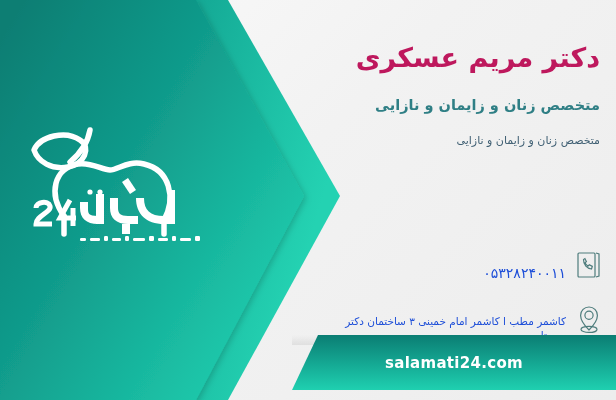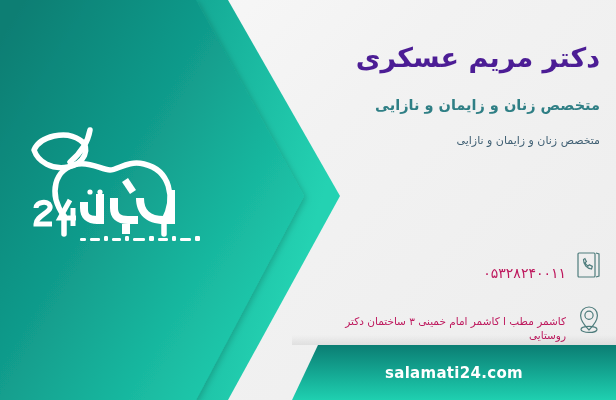--- a/index.html
+++ b/index.html
@@ -57,21 +57,21 @@
     width:316px;height:400px;
     direction:rtl;
     text-align:right;
   }
   .doc-name{
     position:absolute;
     right:16px;top:42px;
     width:280px;
     font-size:27px;
     font-weight:bold;
-    color:#4c1d95;
+    color:#be185d;
     letter-spacing:0;
     line-height:1.2;
     white-space:nowrap;
   }
   .specialty{
     position:absolute;
     right:16px;top:96px;
     width:280px;
     font-size:14.5px;
     font-weight:bold;
@@ -105,40 +105,40 @@
   .c-icon{
     flex:0 0 34px;
     width:34px;height:38px;
     display:flex;align-items:center;justify-content:center;
   }
   .c-icon svg{display:block;}
   .c-text{
     flex:1 1 auto;
     text-align:right;
     padding-right:6px;
-    color:#be185d;
+    color:#1d4ed8;
     margin-top:16px;
   }
   .phone-text{
     font-size:14px;
     letter-spacing:.5px;
     direction:ltr;
     unicode-bidi:bidi-override;
     text-align:right;
   }
   .addr-text{
     font-size:10.5px;
     line-height:1.35;
   }
 
   
   .footer{
     position:absolute;
     left:292px;bottom:0;
-    width:324px;height:55px;
+    width:324px;height:65px;
     overflow:hidden;
     margin-top:36px;
   }
   .footer svg{position:absolute;left:0;top:0;}
   .footer-label{
     position:absolute;
     left:0;top:0;
     width:324px;height:55px;
     display:flex;
     align-items:center;

